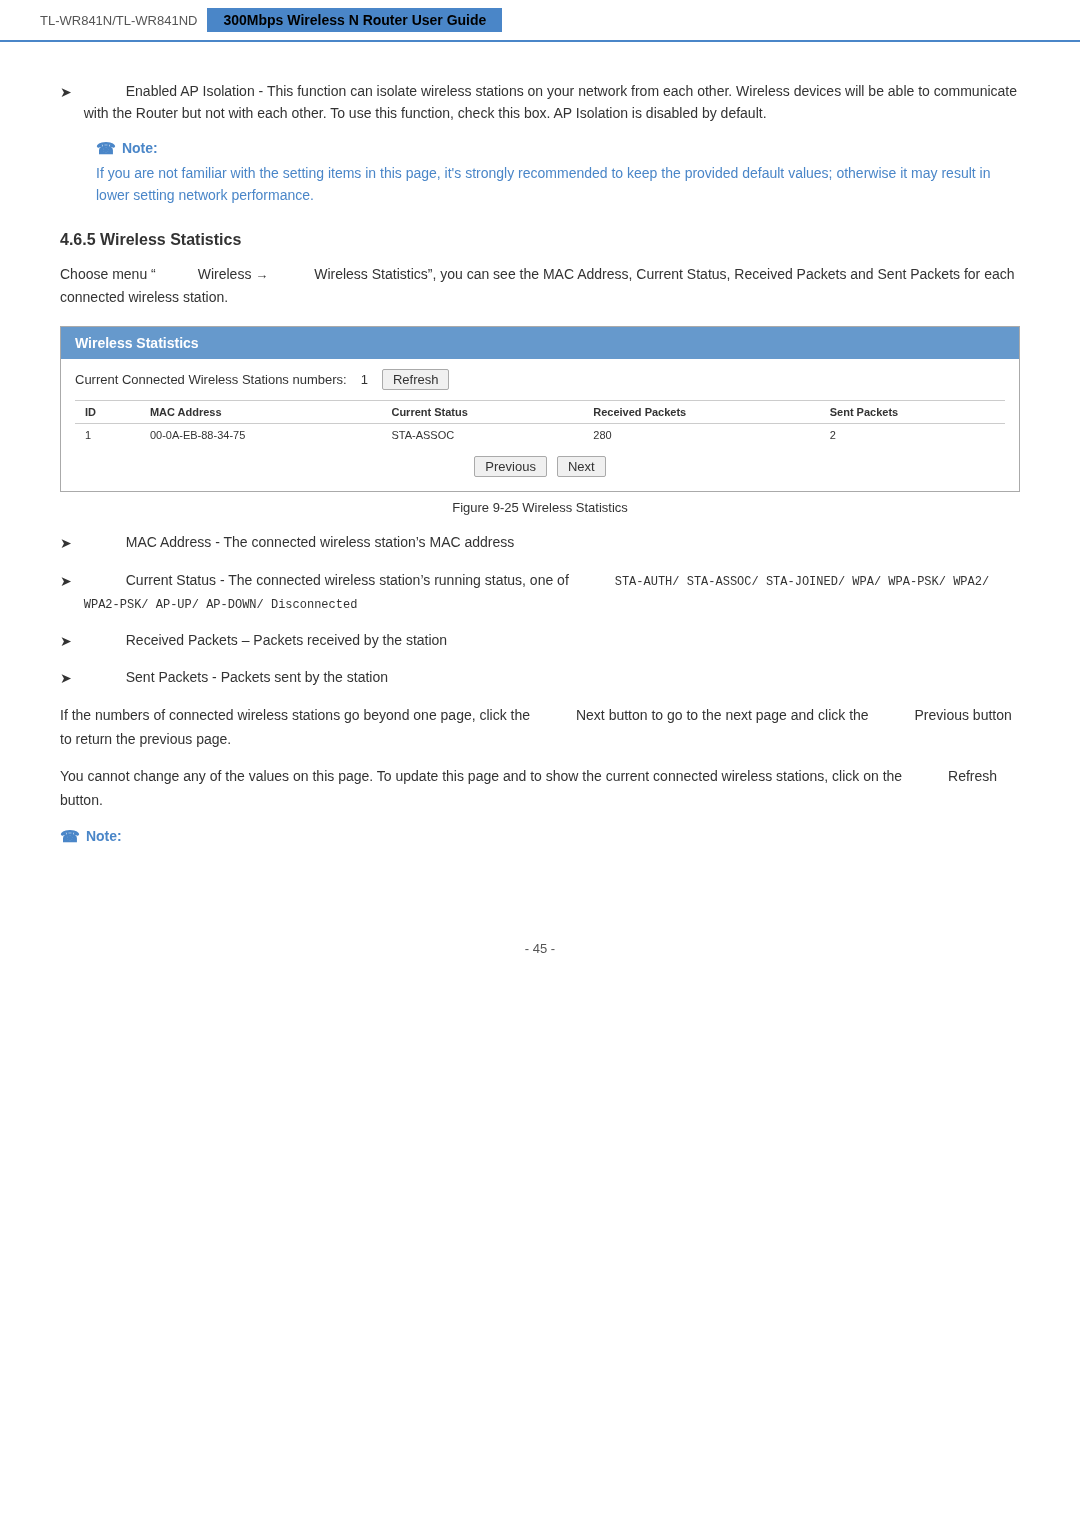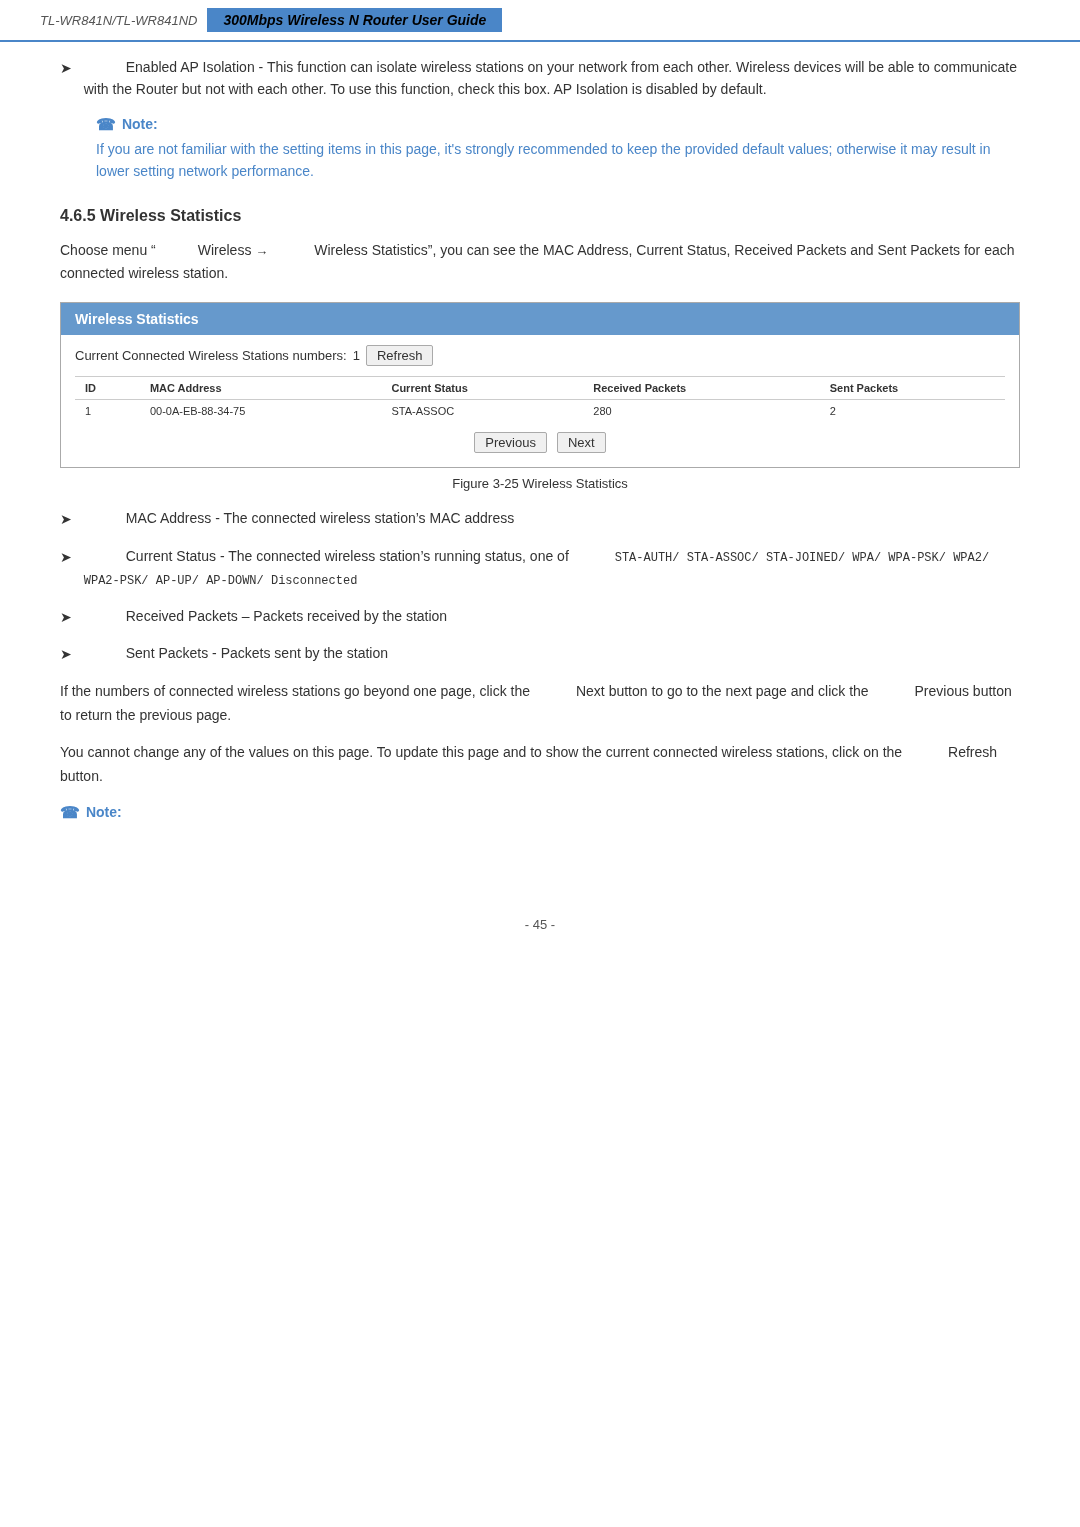--- a/index.html
+++ b/index.html
@@ -12,22 +12,21 @@
       min-height: 1527px;
       padding: 0;
     }
 
     
     .page-header {
       display: flex;
       align-items: center;
       border-bottom: 2px solid #4a86c8;
       padding: 8px 40px;
-      margin-bottom: 4px;
-      font-style: italic;
+      margin-bottom: 28px;
     }
     .header-model {
       font-size: 13px;
       color: #555;
       margin-right: 0;
     }
     .header-title {
       background: #4a86c8;
       color: #000000;
       font-size: 14px;
@@ -110,20 +109,21 @@
       padding: 8px 14px;
     }
     .stats-table-inner {
       padding: 10px 14px 14px 14px;
     }
     .stats-connected-row {
       display: flex;
       align-items: center;
       margin-bottom: 10px;
       font-size: 13px;
+      gap: 8px;
     }
     .stats-number {
       margin: 0 6px;
     }
     .btn-refresh, .btn-previous, .btn-next {
       border: 1px solid #aaa;
       background: #f0f0f0;
       padding: 2px 10px;
       font-size: 13px;
       cursor: pointer;
@@ -238,21 +238,21 @@
             </tr>
           </tbody>
       </table>
       <div class="stats-pagination">
         <button class="btn-previous">Previous</button>
         <button class="btn-next">Next</button>
       </div>
     </div>
   </div>
 
-  <div class="fig-caption">Figure 3-25 Wireless Statistics</div>
+  <div class="fig-caption">Figure 9-25 Wireless Statistics</div>
 
   <div class="bullet-item">
     <span class="bullet-arrow">➤</span>
     <span class="bullet-text">
       <span class="bold">MAC Address</span><span> - The connected wireless station’s MAC address</span>
     </span>
   </div>
 
   <div class="bullet-item">
     <span class="bullet-arrow">➤</span>

